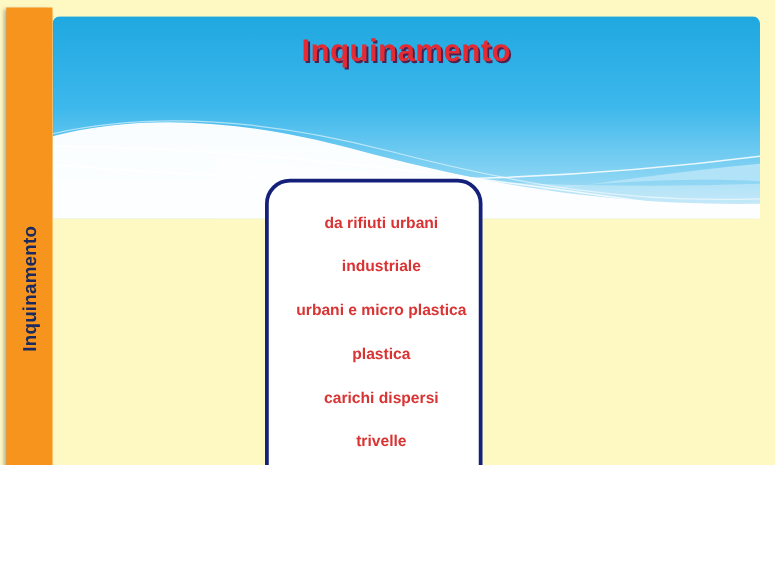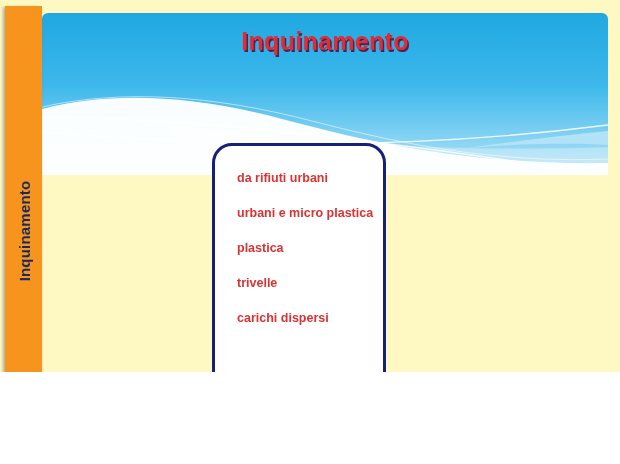--- a/index.html
+++ b/index.html
@@ -81,20 +81,21 @@
     position: absolute;
     left: 212px;
     top: 143px;
     width: 174px;
     height: 265px;
     box-sizing: border-box;
     border: 3px solid #14207A;
     border-radius: 20px;
     background: #ffffff;
     z-index: 5;
+    text-align: center;
   }
   #content-list {
     position: absolute;
     left: 22px;
     top: 26px;
     margin: 0;
     padding: 0;
     list-style: none;
   }
   #content-list li {
@@ -151,20 +152,21 @@
 
   <div id="slide-title">Inquinamento</div>
 
   <div id="side-tab">
     <span id="side-tab-label">Inquinamento</span>
   </div>
 
   <div id="content-box">
     <ul id="content-list">
       <li>da rifiuti urbani</li>
+      <li>industriale</li>
       <li>urbani e micro plastica</li>
       <li>plastica</li>
+      <li>carichi dispersi</li>
       <li>trivelle</li>
-      <li>carichi dispersi</li>
     </ul>
   </div>
 
 </div>
 
 </body></html>

